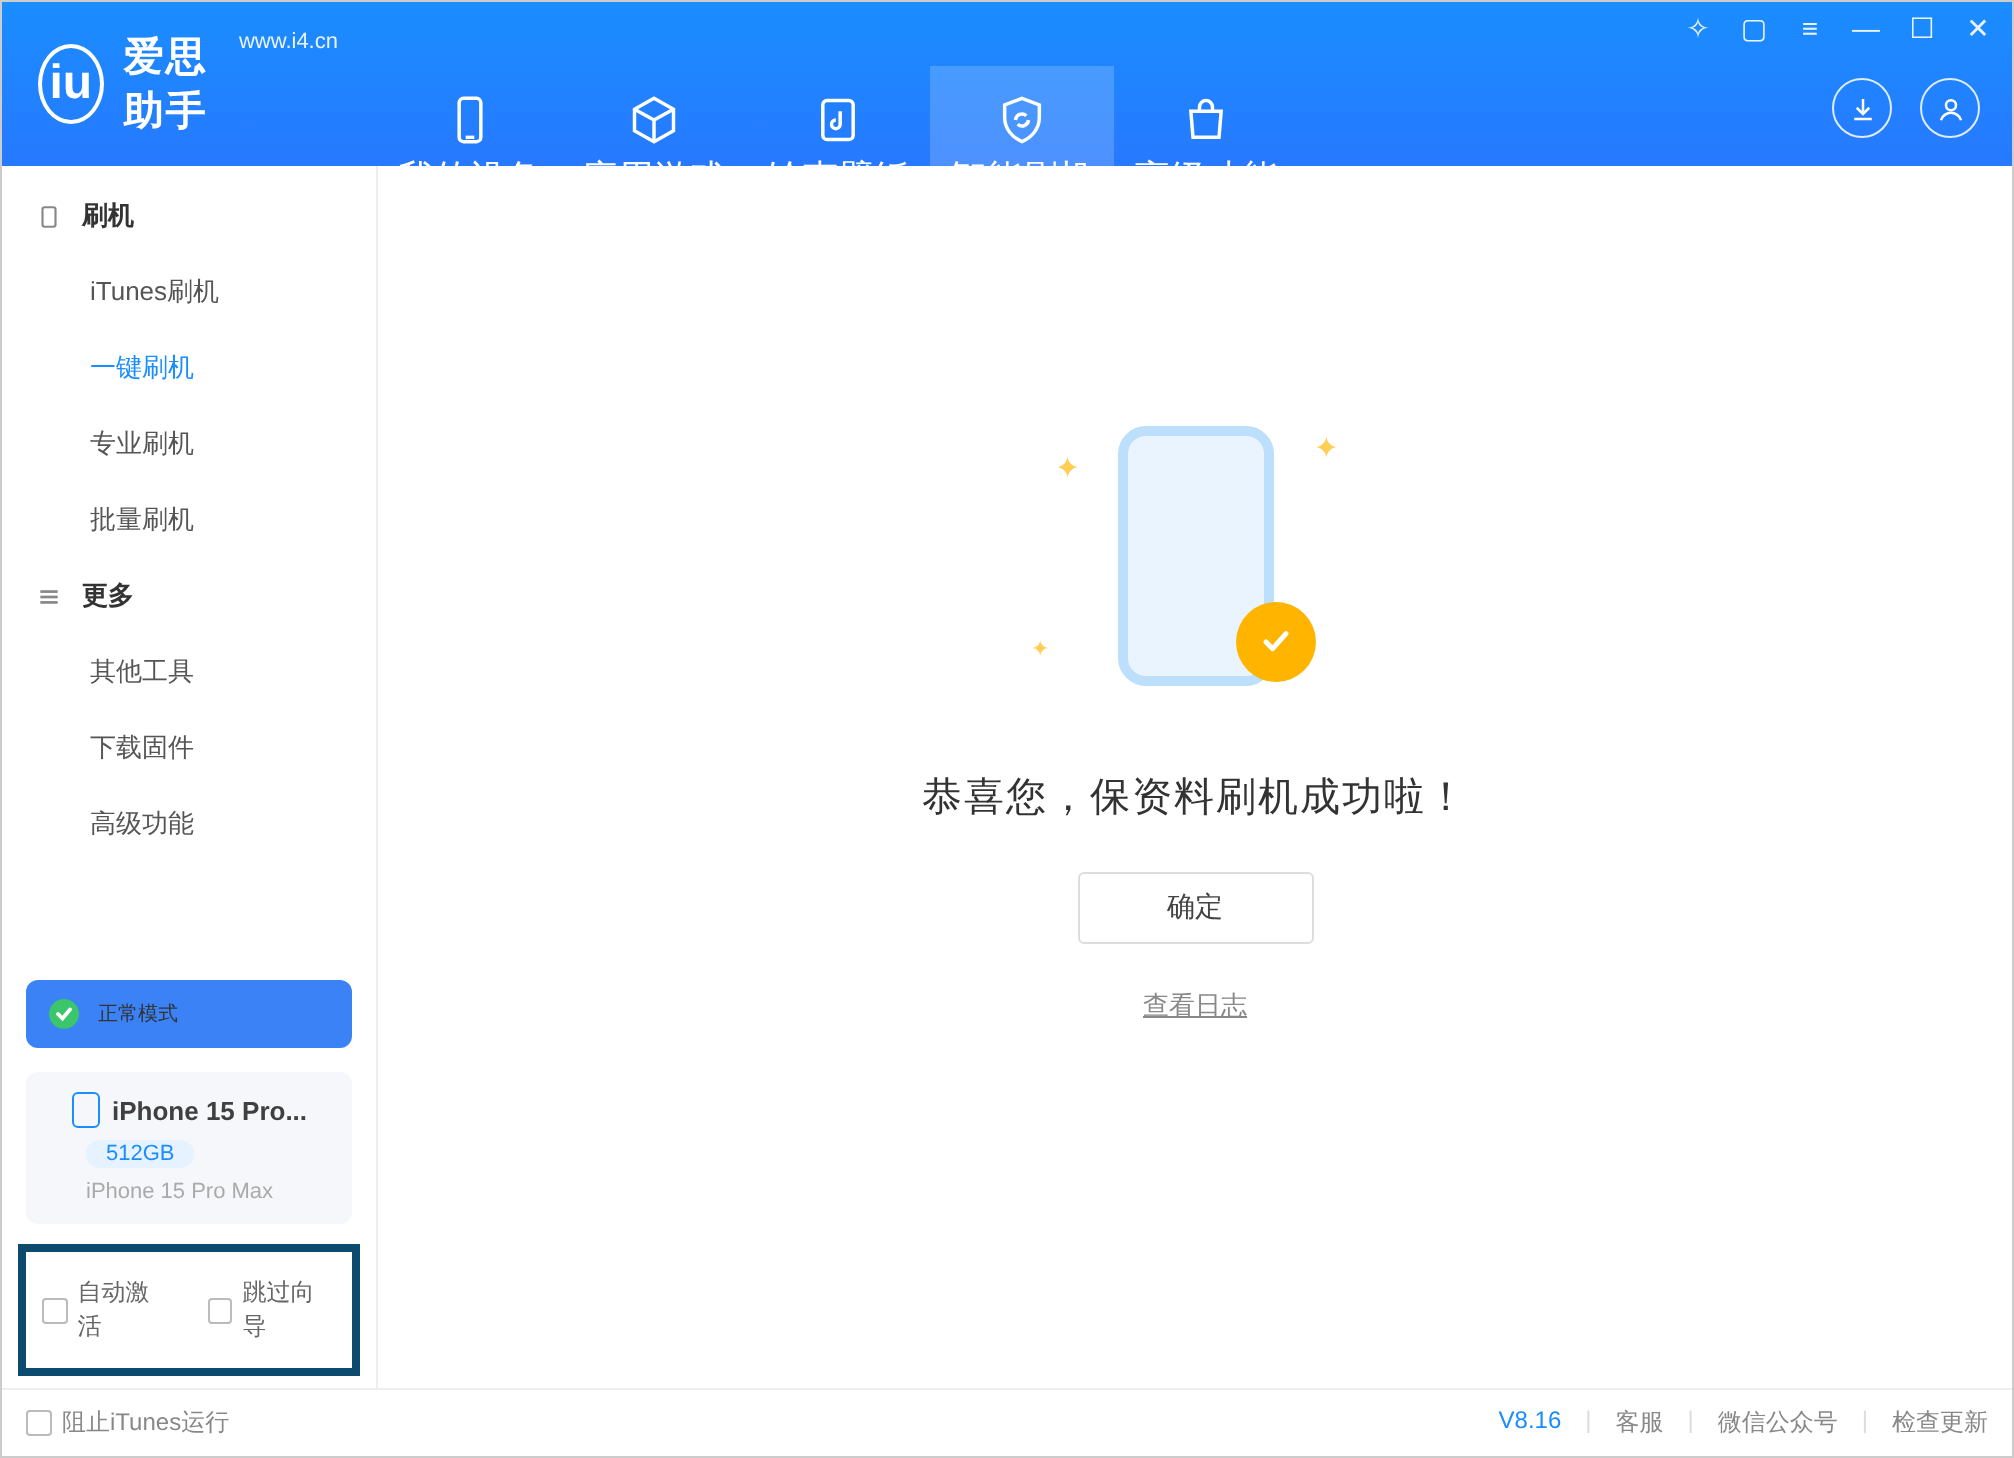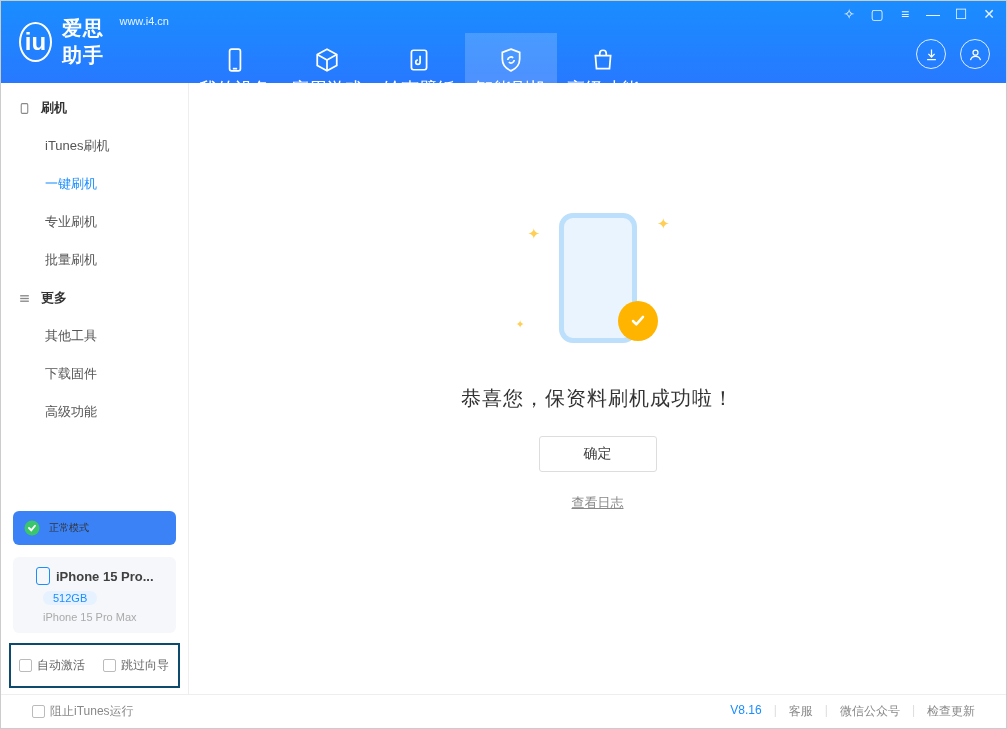--- a/index.html
+++ b/index.html
@@ -39,41 +39,41 @@
 
 .device-status { margin: 8px 12px; border-radius: 6px; background: #3b82f6; padding: 8px 10px; display: flex; align-items: center; gap: 8px; font-size: 10px; color: #333; }
 .status-dot { width: 18px; height: 18px; }
 
 .device-card { margin: 4px 12px 10px; background: #f5f7fa; border-radius: 6px; padding: 10px; font-size: 12px; }
 .device-name { font-weight: 700; color: #404040; font-size: 13px; display: flex; align-items: center; gap: 6px; padding-left: 13px; }
 .device-name .picon { width: 14px; height: 18px; border: 1.5px solid #1a8dff; border-radius: 3px; display: inline-block; }
 .storage-badge { display: inline-block; background: #e6f2ff; color: #1a8dff; border-radius: 10px; padding: 1px 10px; font-size: 11px; margin-top: 6px; margin-left: 20px; }
 .device-model { color: #aaa; margin-top: 6px; margin-left: 20px; font-size: 11px; }
 
-.checkbox-row { border: 2px solid #0c4a6e; margin: 0 8px 6px; padding: 12px 8px; display: flex; gap: 18px; font-size: 12px; color: #666; }
+.checkbox-row { border: 4px solid #0c4a6e; margin: 0 8px 6px; padding: 12px 8px; display: flex; gap: 18px; font-size: 12px; color: #666; }
 .cb { display: flex; align-items: center; gap: 5px; cursor: pointer; }
 .cb-box { width: 13px; height: 13px; border: 1px solid #bbb; border-radius: 2px; }
 
 
 .main { flex: 1; display: flex; flex-direction: column; align-items: center; justify-content: center; position: relative; padding-bottom: 60px; }
 .success-illus { width: 180px; height: 160px; position: relative; margin-bottom: 20px; }
 .phone-shape { width: 78px; height: 130px; border: 5px solid #bcdffc; border-radius: 14px; background: #eaf4ff; position: absolute; left: 50%; top: 8px; transform: translateX(-50%); }
 .check-badge { width: 40px; height: 40px; background: #ffb400; border-radius: 50%; position: absolute; right: 30px; bottom: 24px; display: flex; align-items: center; justify-content: center; }
 .check-badge svg { width: 20px; height: 20px; }
 .spark { position: absolute; color: #ffcf55; font-size: 15px; }
 .spark.s1 { left: 20px; top: 20px; }
 .spark.s2 { right: 18px; top: 10px; }
 .spark.s3 { left: 8px; bottom: 34px; font-size: 11px; }
 
 .success-title { font-size: 20px; color: #333; margin-bottom: 24px; letter-spacing: 1px; }
 .ok-btn { border: 1px solid #ddd; background: #fff; padding: 8px 44px; font-size: 14px; color: #444; border-radius: 3px; cursor: pointer; margin-bottom: 22px; }
 .log-link { font-size: 13px; color: #888; cursor: pointer; text-decoration: underline; }
 
 
-.footer { height: 34px; border-top: 1px solid #eee; display: flex; align-items: center; padding: 0 31px; font-size: 12px; color: #888; }
+.footer { height: 34px; border-top: 1px solid #eee; display: flex; align-items: center; padding: 0 12px; font-size: 12px; color: #888; }
 .footer .cb { color: #888; }
 .footer-spacer { flex: 1; }
 .footer-right { display: flex; align-items: flex-start; gap: 12px; }
 .footer-right .sep { color: #ddd; }
 .ver { color: #1a8dff; }
 .flink { cursor: pointer; }
 </style>
 </head>
 <body>
 

